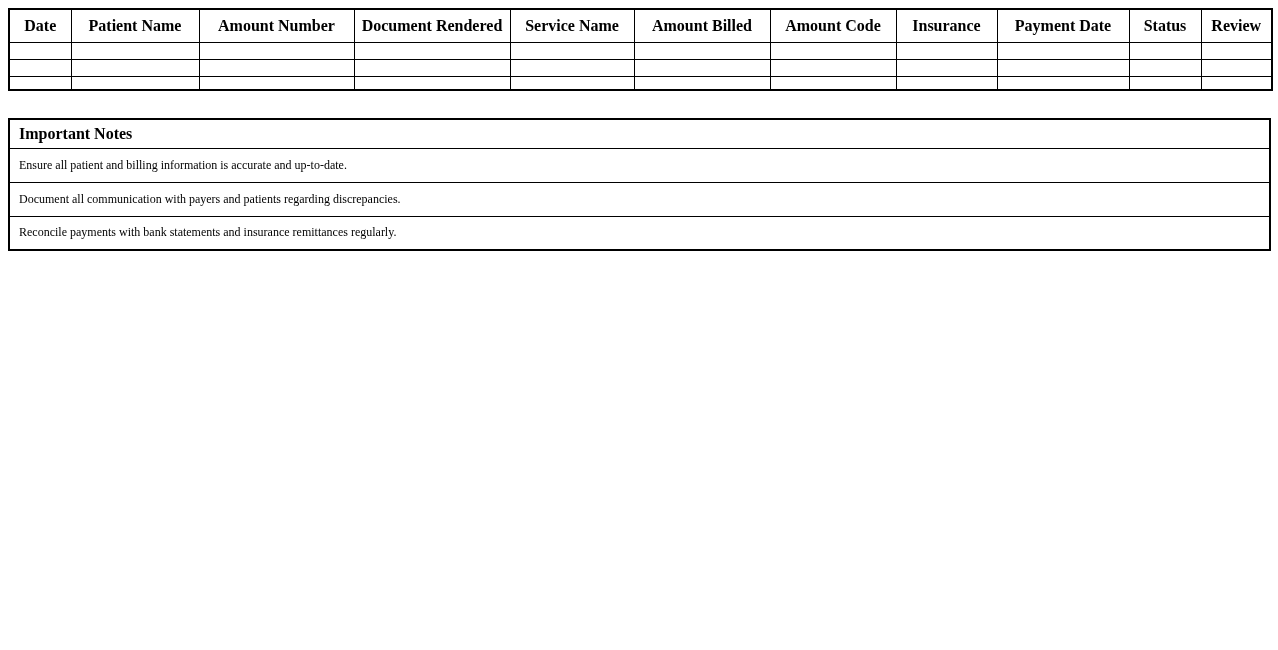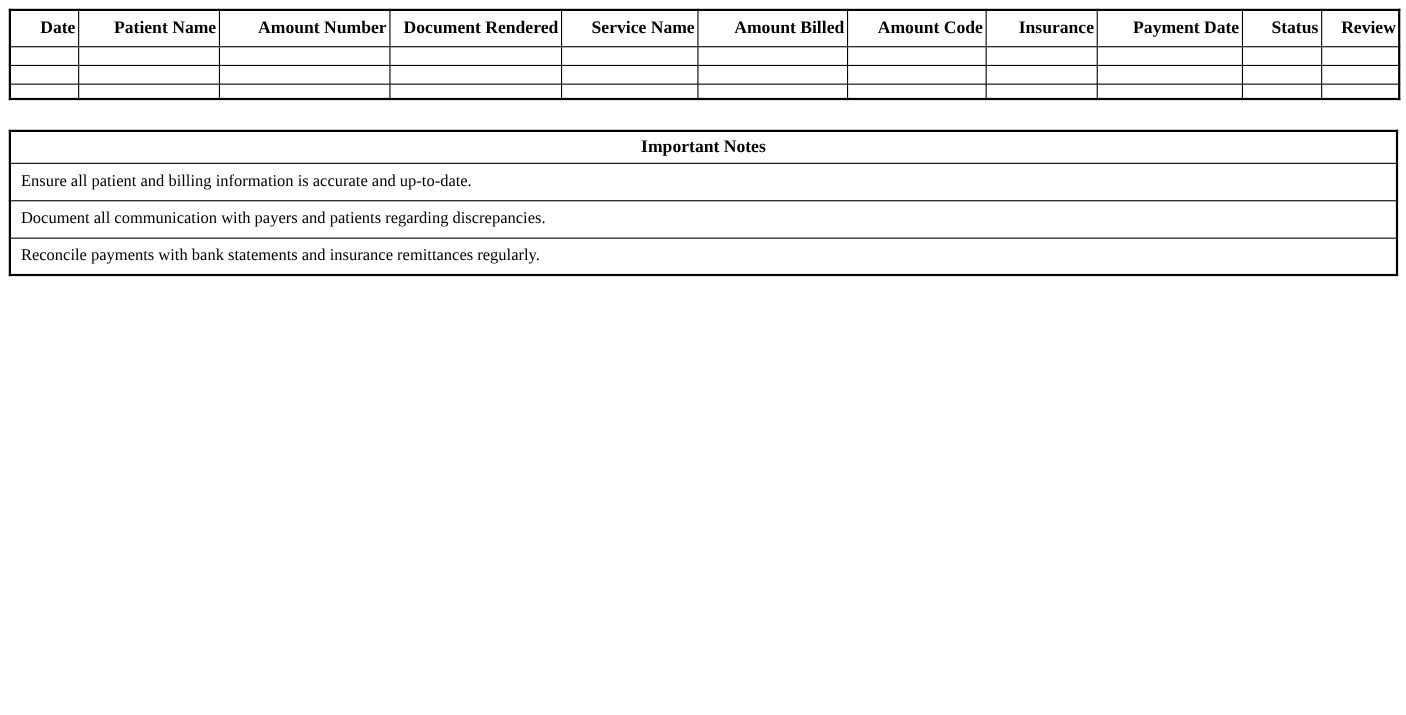--- a/index.html
+++ b/index.html
@@ -29,41 +29,41 @@
   th, td {
     border: 1px solid #000000;
     overflow: hidden;
     white-space: nowrap;
     padding: 0;
   }
   .billing-table th {
     height: 33px;
     font-size: 16px;
     font-weight: bold;
-    text-align: right;
+    text-align: center;
     vertical-align: middle;
     padding: 0 2px;
   }
   .billing-table tr.empty-row-1 td { height: 17px; }
   .billing-table tr.empty-row-2 td { height: 17px; }
   .billing-table tr.empty-row-3 td { height: 14px; }
   .spacer {
     height: 27px;
   }
   .notes-table th {
     height: 29px;
     font-size: 16px;
     font-weight: bold;
-    text-align: center;
+    text-align: left;
     vertical-align: middle;
     padding: 0 9px;
   }
   .notes-table td {
     height: 34px;
-    font-size: 15px;
+    font-size: 12px;
     text-align: left;
     vertical-align: middle;
     padding: 0 9px;
   }
 </style>
 </head>
 <body>
 
 <table class="billing-table">
   <colgroup>

